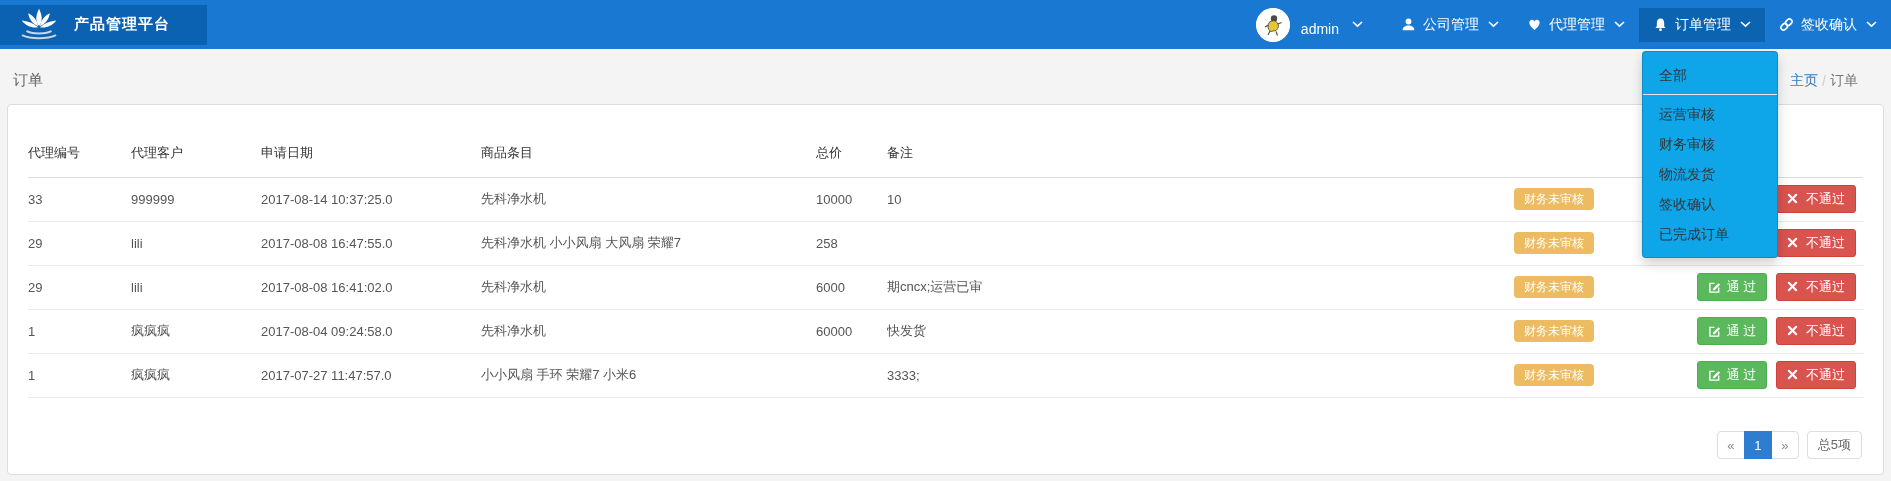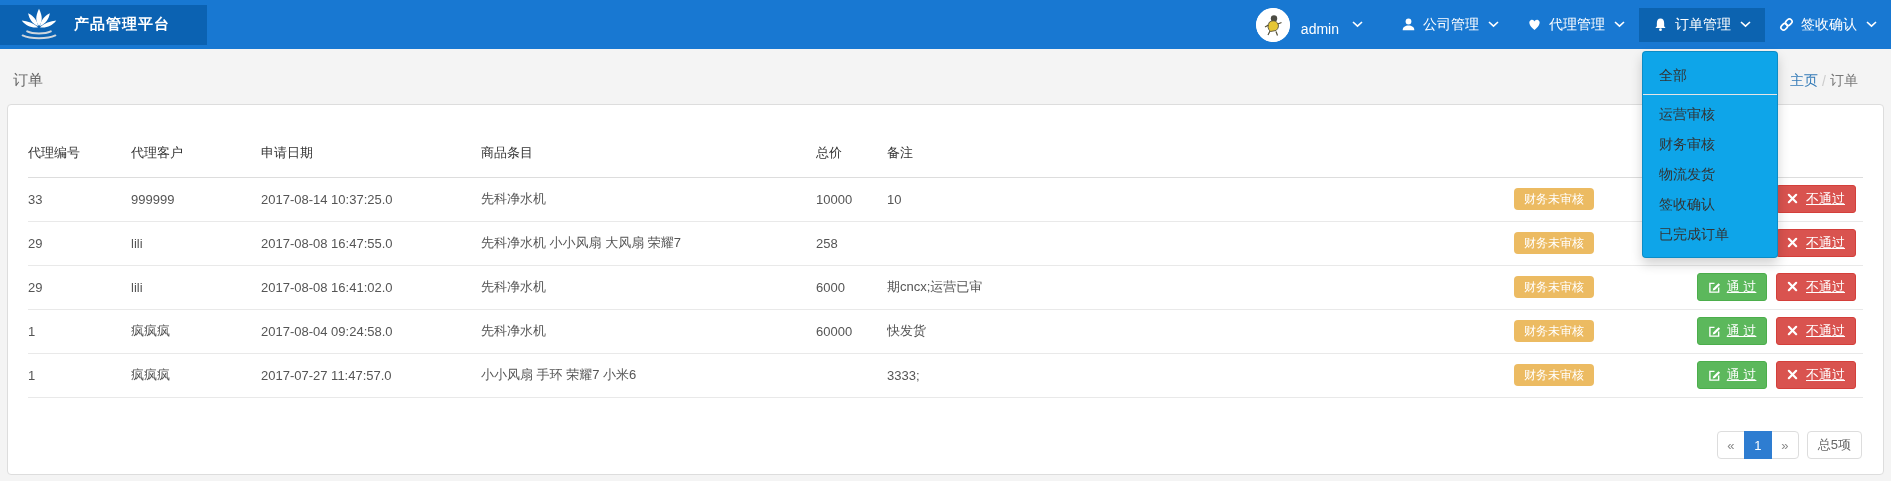--- a/index.html
+++ b/index.html
@@ -42,21 +42,21 @@
   th { text-align:left; font-weight:normal; color:#333; height:48px; border-bottom:1px solid #ddd;
        vertical-align:middle; white-space:nowrap; }
   td { height:44px; border-bottom:1px solid #e9e9e9; vertical-align:middle; color:#555;
        white-space:nowrap; overflow:hidden; }
   td.c7 { text-align:center; }
   td.c8 { text-align:right; padding-right:7px; }
   .badge { display:inline-block; background:#ecbb62; color:#fff; font-size:12px;
            padding:5px 10px; border-radius:4px; line-height:1; }
   .btn { display:inline-flex; align-items:center; gap:6px; height:28px; padding:0 10px;
          border-radius:3px; font-size:13px; color:#fff; border:1px solid transparent;
-         cursor:pointer; font-family:inherit; vertical-align:middle;text-decoration:underline; }
+         cursor:pointer; font-family:inherit; vertical-align:middle; }
   .btn .btn-ic { width:13px; height:13px; display:inline-flex; }
   .btn.ok { background:#5cb85c; border-color:#4cae4c; }
   .btn.no { background:#d9534f; border-color:#d43f3a; margin-left:5px; }
 
   
   .pagination { position:absolute; right:21px; bottom:15px; display:flex; align-items:center; font-size:13px; }
   .page-btn { height:28px; min-width:28px; padding:0 9px; display:flex; align-items:center; justify-content:center;
               background:#fff; border:1px solid #ddd; color:#888; cursor:pointer; }
   .page-btn + .page-btn { margin-left:-1px; }
   .page-btn.prev { border-radius:4px 0 0 4px; }

